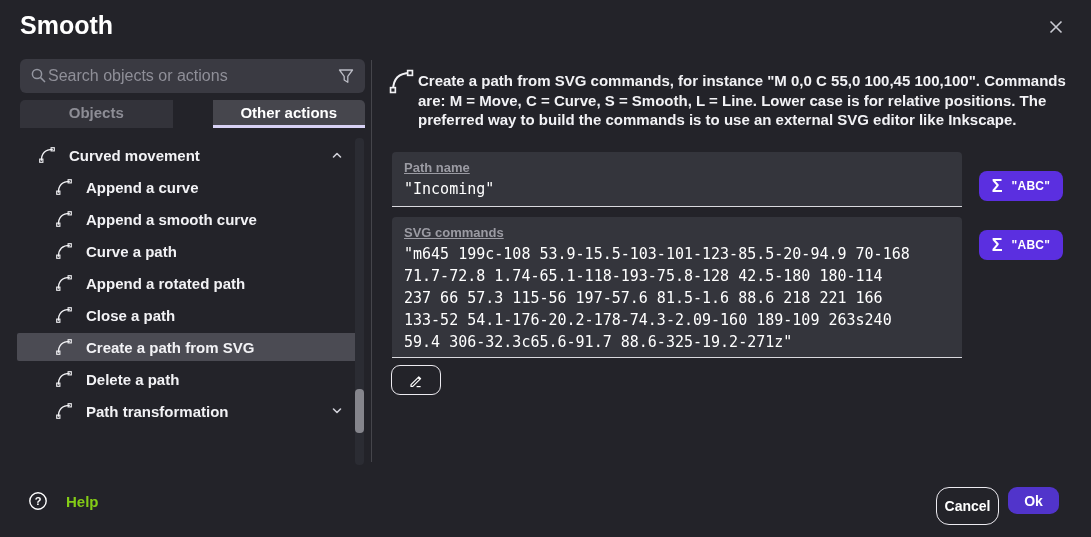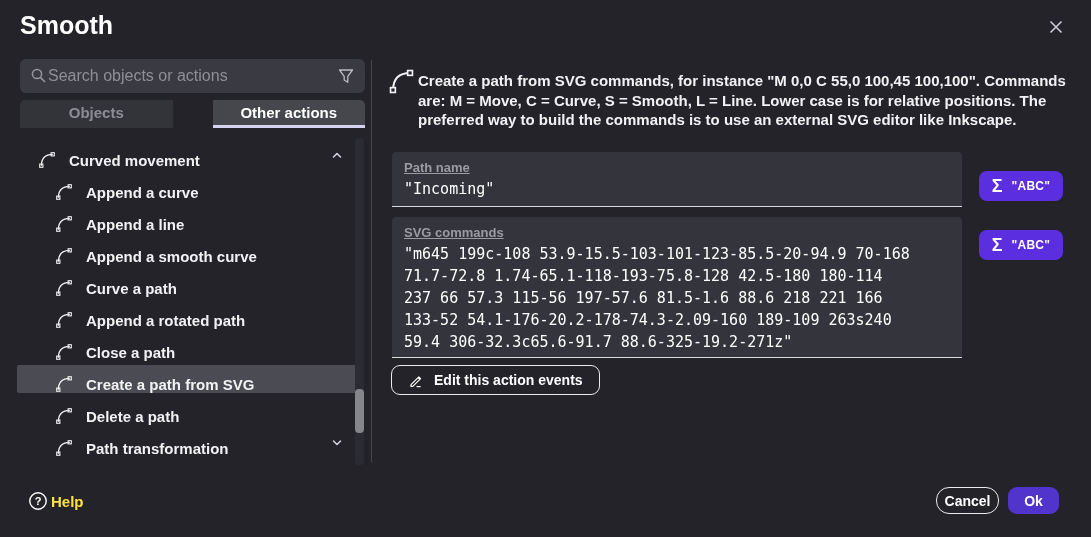--- a/index.html
+++ b/index.html
@@ -46,21 +46,21 @@
     font-family: "Liberation Sans", sans-serif;
   }
   .tab.inactive { background: #33333a; color: #8d8d95; font-weight: 600; }
   .tab.active { background: #46464d; color: #ffffff; font-weight: 700;
     border-bottom: 3px solid var(--tab-underline, #d7d1f4); }
 
   
   .list { position: absolute; left: 17px; top: 141px; width: 340px; }
   .list-item {
     height: 28px; margin-bottom: 4px; border-radius: 2px;
-    display: flex; align-items: flex-end; gap: 13px;
+    display: flex; align-items: center; gap: 13px;
     font-size: 15px; font-weight: 600; color: #f2f2f5;
     position: relative; cursor: pointer;
   }
   .list-item.indent-0 { padding-left: 21px; }
   .list-item.indent-1 { padding-left: 38px; }
   .list-item.selected { background: #4b4b53; }
   .list-item .chevron { position: absolute; right: 13px; top: 7px; }
   .icon { display: inline-flex; align-items: center; justify-content: center; }
 
   
@@ -114,25 +114,25 @@
     padding: 0 16px; background: transparent; color: #ffffff;
     border: 1px solid #eceaf0; border-radius: 9px;
     display: inline-flex; align-items: center; gap: 10px;
     font-size: 14px; font-weight: 700; cursor: pointer;
     font-family: "Liberation Sans", sans-serif;
   }
 
   
   .help-icon { position: absolute; left: 28px; top: 491px; cursor: pointer; }
   .help-label {
-    position: absolute; left: 51px; top: 493px;
-    font-size: 15px; font-weight: 700; color: #fde047;
+    position: absolute; left: 66px; top: 493px;
+    font-size: 15px; font-weight: 700; color: #84cc16;
   }
   .cancel-btn {
-    position: absolute; left: 936px; top: 487px; width: 63px; height: 27px;
+    position: absolute; left: 936px; top: 487px; width: 63px; height: 38px;
     background: transparent; border: 1px solid #eceaf0; border-radius: 13px;
     color: #ffffff; font-size: 14px; font-weight: 700; cursor: pointer;
     font-family: "Liberation Sans", sans-serif;
   }
   .ok-btn {
     position: absolute; left: 1008px; top: 487px; width: 51px; height: 27px;
     background: var(--ok-color, #5134cb); border: none; border-radius: 9px;
     color: #ffffff; font-size: 14px; font-weight: 700; cursor: pointer;
     font-family: "Liberation Sans", sans-serif;
   }
@@ -190,31 +190,20 @@
   </div>
       <div class="list-item indent-1">
     <span class="icon">
       <svg width="18" height="18" viewBox="0 0 18 18">
             <path d="M3.4 14.8 C3.4 7 7 3.4 14.8 3.4" fill="none" stroke="#f2f2f5" stroke-width="1.3"></path>
             <rect x="1.7" y="13.1" width="3.2" height="3.2" fill="none" stroke="#f2f2f5" stroke-width="1.1"></rect>
             <rect x="13.1" y="1.7" width="3.2" height="3.2" fill="none" stroke="#f2f2f5" stroke-width="1.1"></rect>
           </svg>
     </span>
     <span>Append a curve</span>
-
-  </div>
-      <div class="list-item indent-1">
-    <span class="icon">
-      <svg width="18" height="18" viewBox="0 0 18 18">
-            <path d="M3.4 14.8 C3.4 7 7 3.4 14.8 3.4" fill="none" stroke="#f2f2f5" stroke-width="1.3"></path>
-            <rect x="1.7" y="13.1" width="3.2" height="3.2" fill="none" stroke="#f2f2f5" stroke-width="1.1"></rect>
-            <rect x="13.1" y="1.7" width="3.2" height="3.2" fill="none" stroke="#f2f2f5" stroke-width="1.1"></rect>
-          </svg>
-    </span>
-    <span>Append a line</span>
 
   </div>
       <div class="list-item indent-1">
     <span class="icon">
       <svg width="18" height="18" viewBox="0 0 18 18">
             <path d="M3.4 14.8 C3.4 7 7 3.4 14.8 3.4" fill="none" stroke="#f2f2f5" stroke-width="1.3"></path>
             <rect x="1.7" y="13.1" width="3.2" height="3.2" fill="none" stroke="#f2f2f5" stroke-width="1.1"></rect>
             <rect x="13.1" y="1.7" width="3.2" height="3.2" fill="none" stroke="#f2f2f5" stroke-width="1.1"></rect>
           </svg>
     </span>
@@ -332,21 +321,20 @@
     <span class="abc-label">"ABC"</span>
   </button>
 
   <button class="edit-btn">
     <span class="icon">
       <svg width="16" height="16" viewBox="0 0 16 16">
           <path d="M3 12.6 L10.8 4.8 L12.6 6.6 L4.8 14.4 L3 14.4 Z M10 5.6 L11.8 7.4" fill="none" stroke="#ffffff" stroke-width="1.2" stroke-linejoin="round"></path>
           <line x1="8.6" y1="14.6" x2="12.6" y2="14.6" stroke="#ffffff" stroke-width="1.2"></line>
         </svg>
     </span>
-    <span>Edit this action events</span>
   </button>
 
   <span class="help-icon icon">
     <svg width="20" height="20" viewBox="0 0 20 20">
         <circle cx="10" cy="10" r="8.2" fill="none" stroke="#ffffff" stroke-width="1.4"></circle>
         <text x="10" y="14" text-anchor="middle" font-size="11" font-weight="bold" fill="#ffffff" font-family="Liberation Sans, sans-serif">?</text>
       </svg>
   </span>
   <span class="help-label">Help</span>
 

